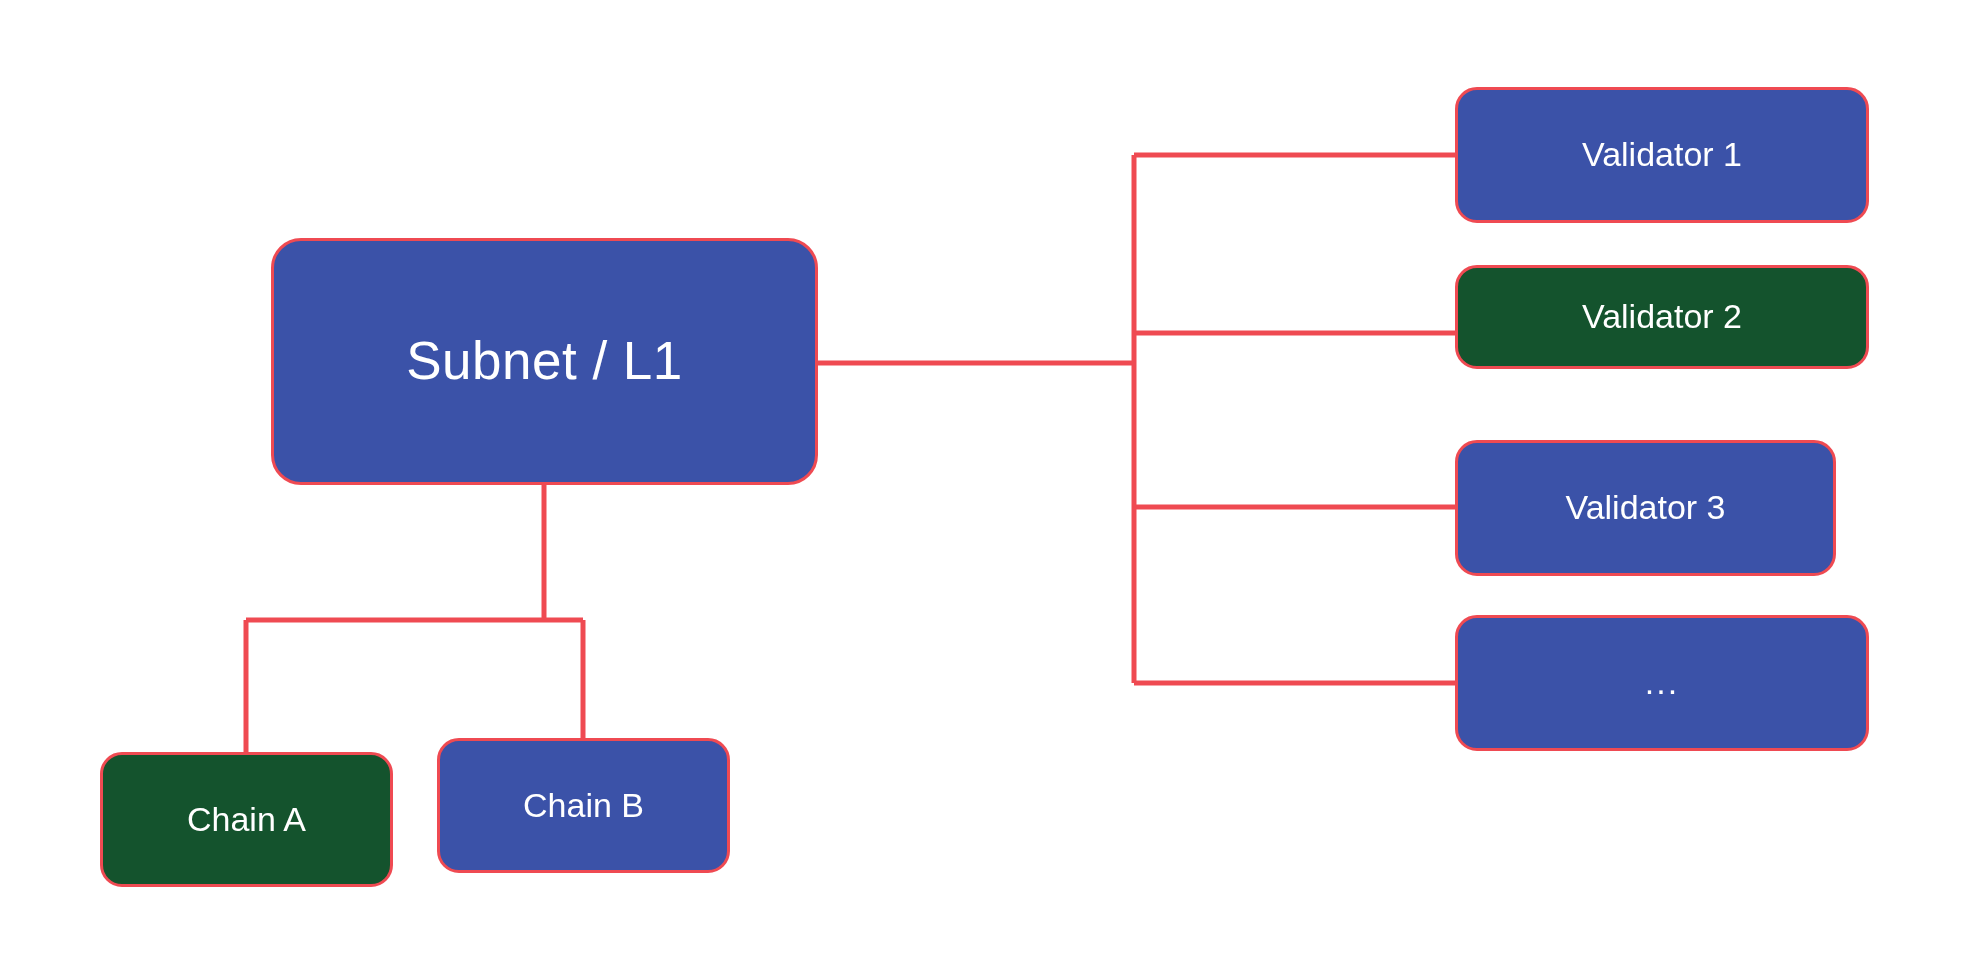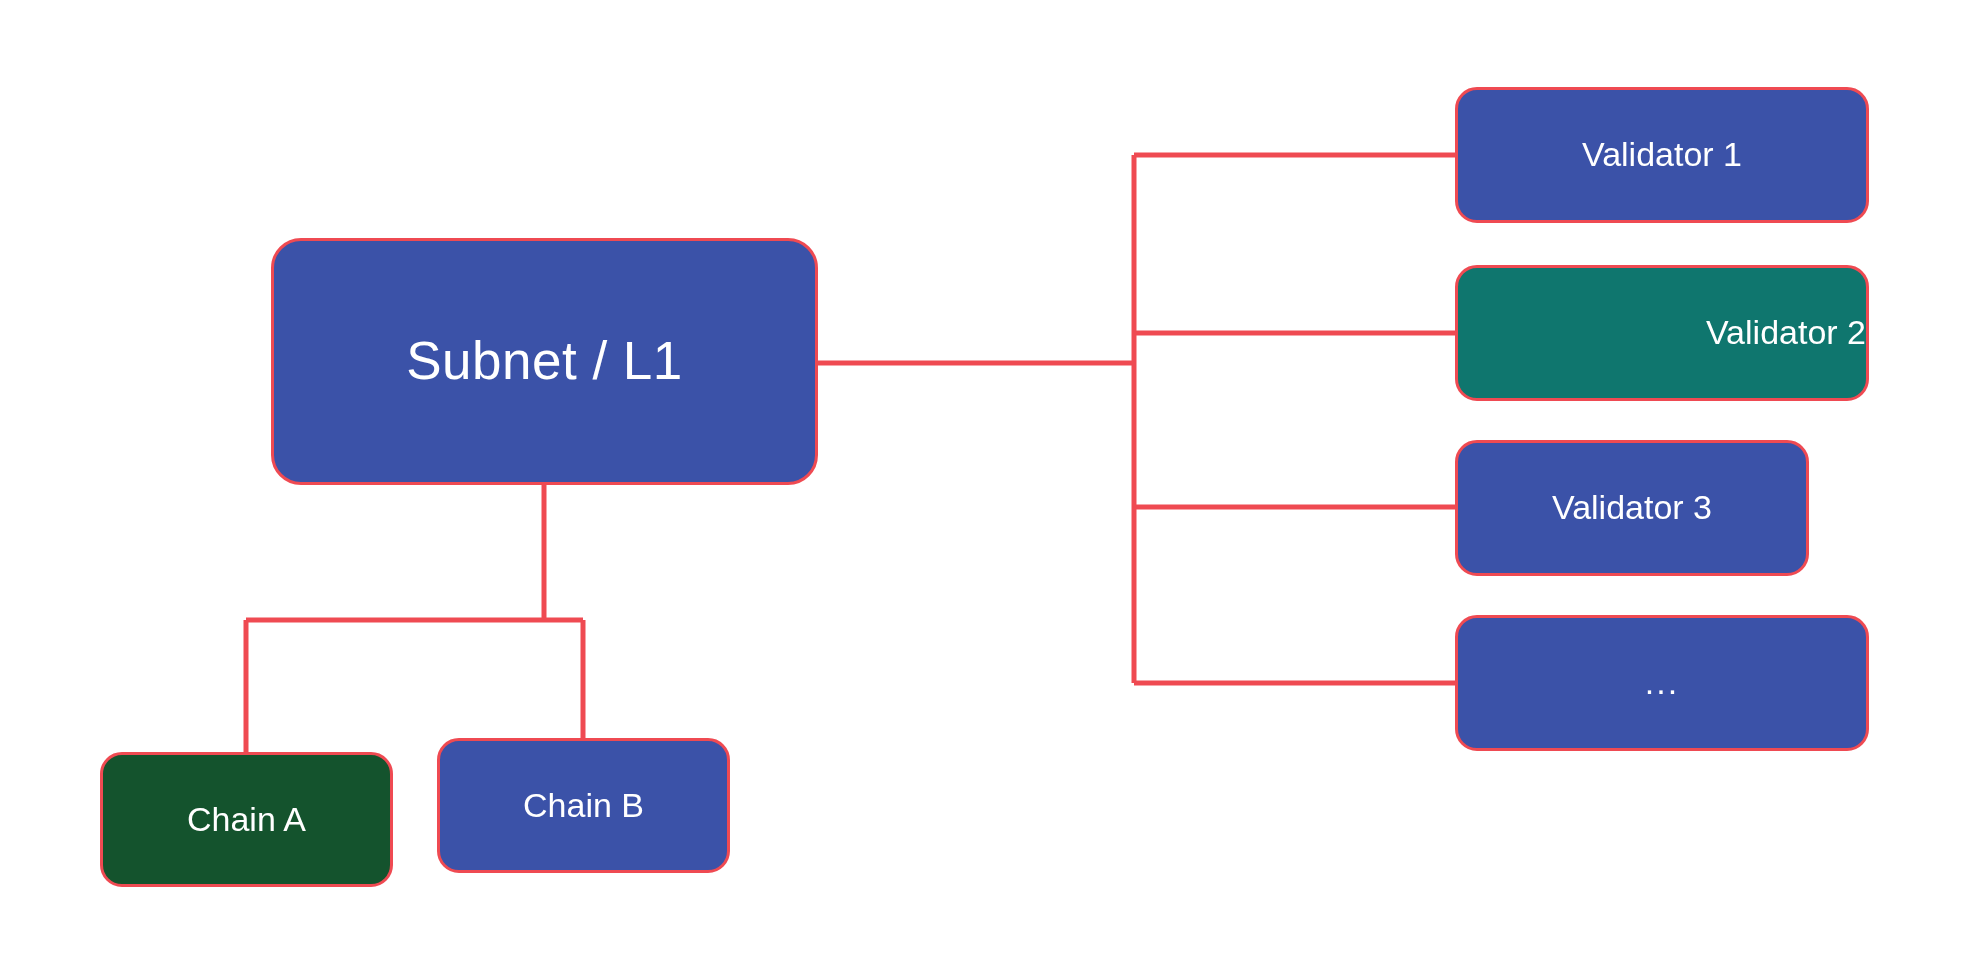--- a/index.html
+++ b/index.html
@@ -84,24 +84,24 @@
       </g>
   </svg>
 
   <div class="node root" id="node-root" style="left: 271px; top: 238px; width: 547px; height: 247px; background: rgb(59, 82, 168); border-color: rgb(239, 74, 82); color: rgb(255, 255, 255);">
     <span class="node-label">Subnet / L1</span>
   </div>
 
   <div class="node validator" id="node-validator-0" style="left: 1455px; top: 87px; width: 414px; height: 136px; background: rgb(59, 82, 168); border-color: rgb(239, 74, 82); color: rgb(255, 255, 255);">
     <span class="node-label">Validator 1</span>
   </div>
-  <div class="node validator" id="node-validator-1" style="left: 1455px; top: 265px; width: 414px; height: 136px; background: #0f766e; border-color: rgb(239, 74, 82); color: rgb(255, 255, 255); justify-content: flex-end;">
+  <div class="node validator" id="node-validator-1" style="left: 1455px; top: 265px; width: 414px; height: 104px; background: #14532d; border-color: rgb(239, 74, 82); color: rgb(255, 255, 255);">
     <span class="node-label">Validator 2</span>
   </div>
-  <div class="node validator" id="node-validator-2" style="left: 1455px; top: 440px; width: 354px; height: 136px; background: rgb(59, 82, 168); border-color: rgb(239, 74, 82); color: rgb(255, 255, 255);">
+  <div class="node validator" id="node-validator-2" style="left: 1455px; top: 440px; width: 381px; height: 136px; background: rgb(59, 82, 168); border-color: rgb(239, 74, 82); color: rgb(255, 255, 255);">
     <span class="node-label">Validator 3</span>
   </div>
   <div class="node validator ellipsis" id="node-validator-3" style="left: 1455px; top: 615px; width: 414px; height: 136px; background: rgb(59, 82, 168); border-color: rgb(239, 74, 82); color: rgb(255, 255, 255);">
     <span class="node-label">...</span>
   </div>
 
   <div class="node chain" id="node-chain-0" style="left: 100px; top: 752px; width: 293px; height: 135px; background: #14532d; border-color: rgb(239, 74, 82); color: rgb(255, 255, 255);">
     <span class="node-label">Chain A</span>
   </div>
   <div class="node chain" id="node-chain-1" style="left: 437px; top: 738px; width: 293px; height: 135px; background: rgb(59, 82, 168); border-color: rgb(239, 74, 82); color: rgb(255, 255, 255);">

